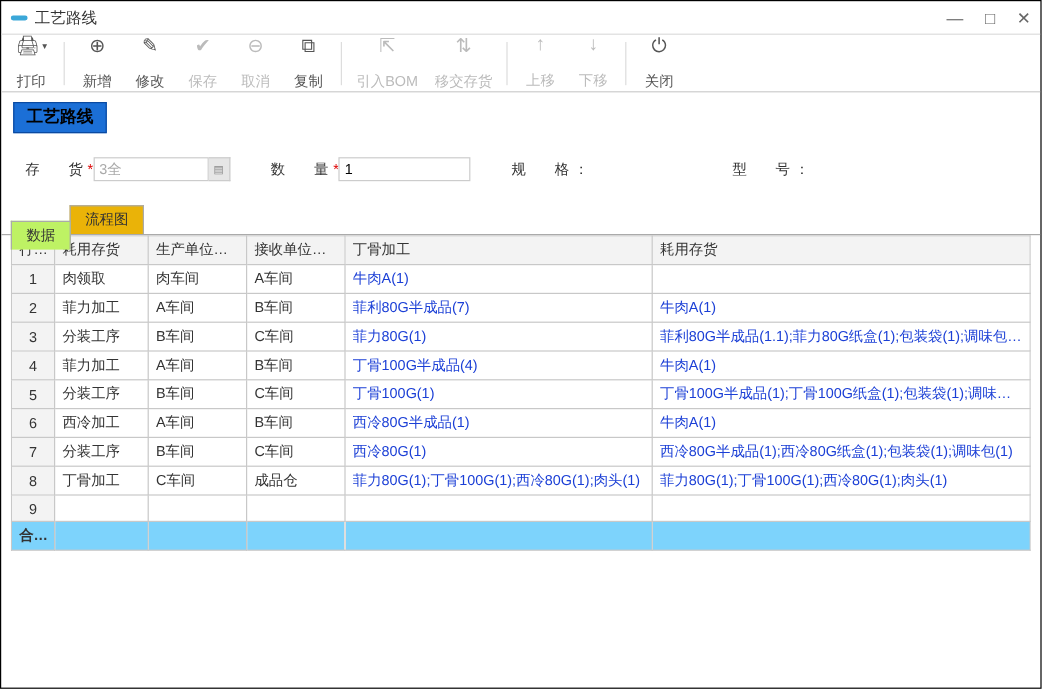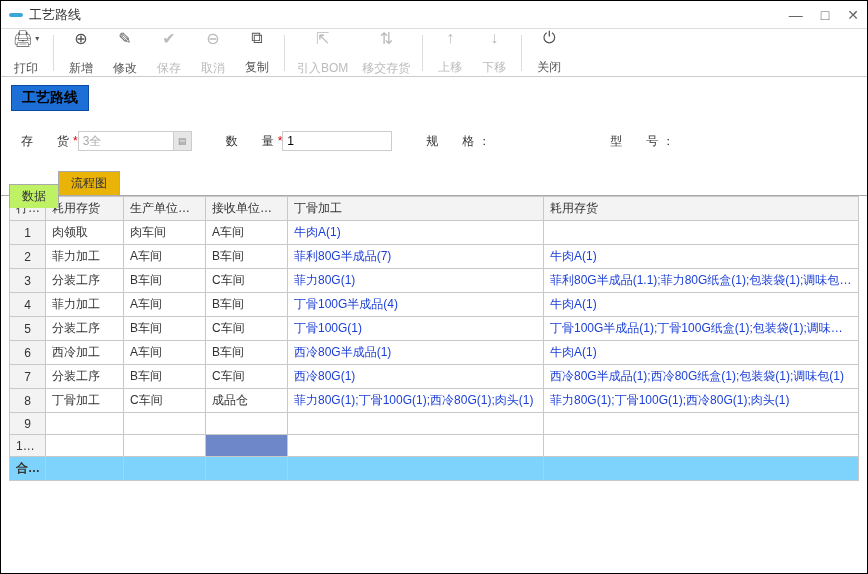--- a/index.html
+++ b/index.html
@@ -225,28 +225,20 @@
           <td class="link">菲力80G(1);丁骨100G(1);西冷80G(1);肉头(1)</td>
         </tr>
         <tr>
           <td class="rn">9</td>
           <td></td>
           <td></td>
           <td class=""></td>
           <td class="link"></td>
           <td class="link"></td>
         </tr>
-        <tr class="sel">
-          <td class="rn">10 <span class="rowmark">▶</span></td>
-          <td></td>
-          <td></td>
-          <td class="cell-sel"></td>
-          <td class="link"></td>
-          <td class="link"></td>
-        </tr>
       </tbody>
     <tfoot>
       <tr class="sumrow">
         <td>合计</td>
         <td></td>
           <td></td>
           <td></td>
           <td></td>
           <td></td>
       </tr>

